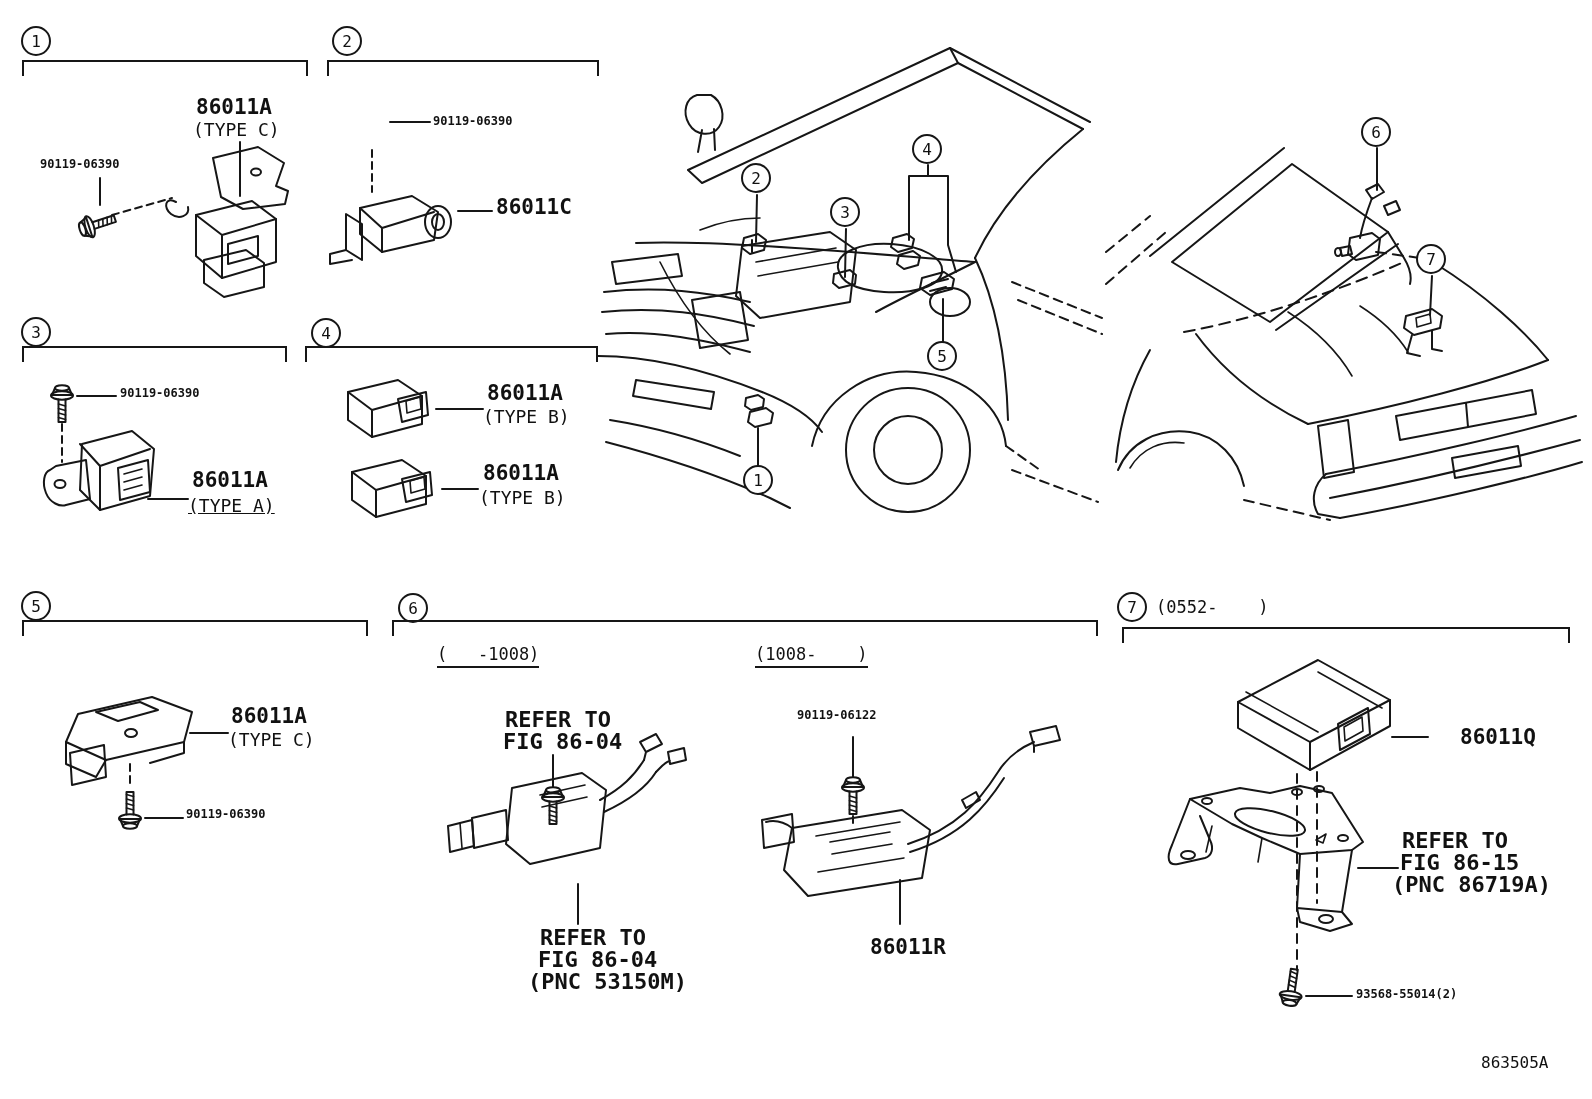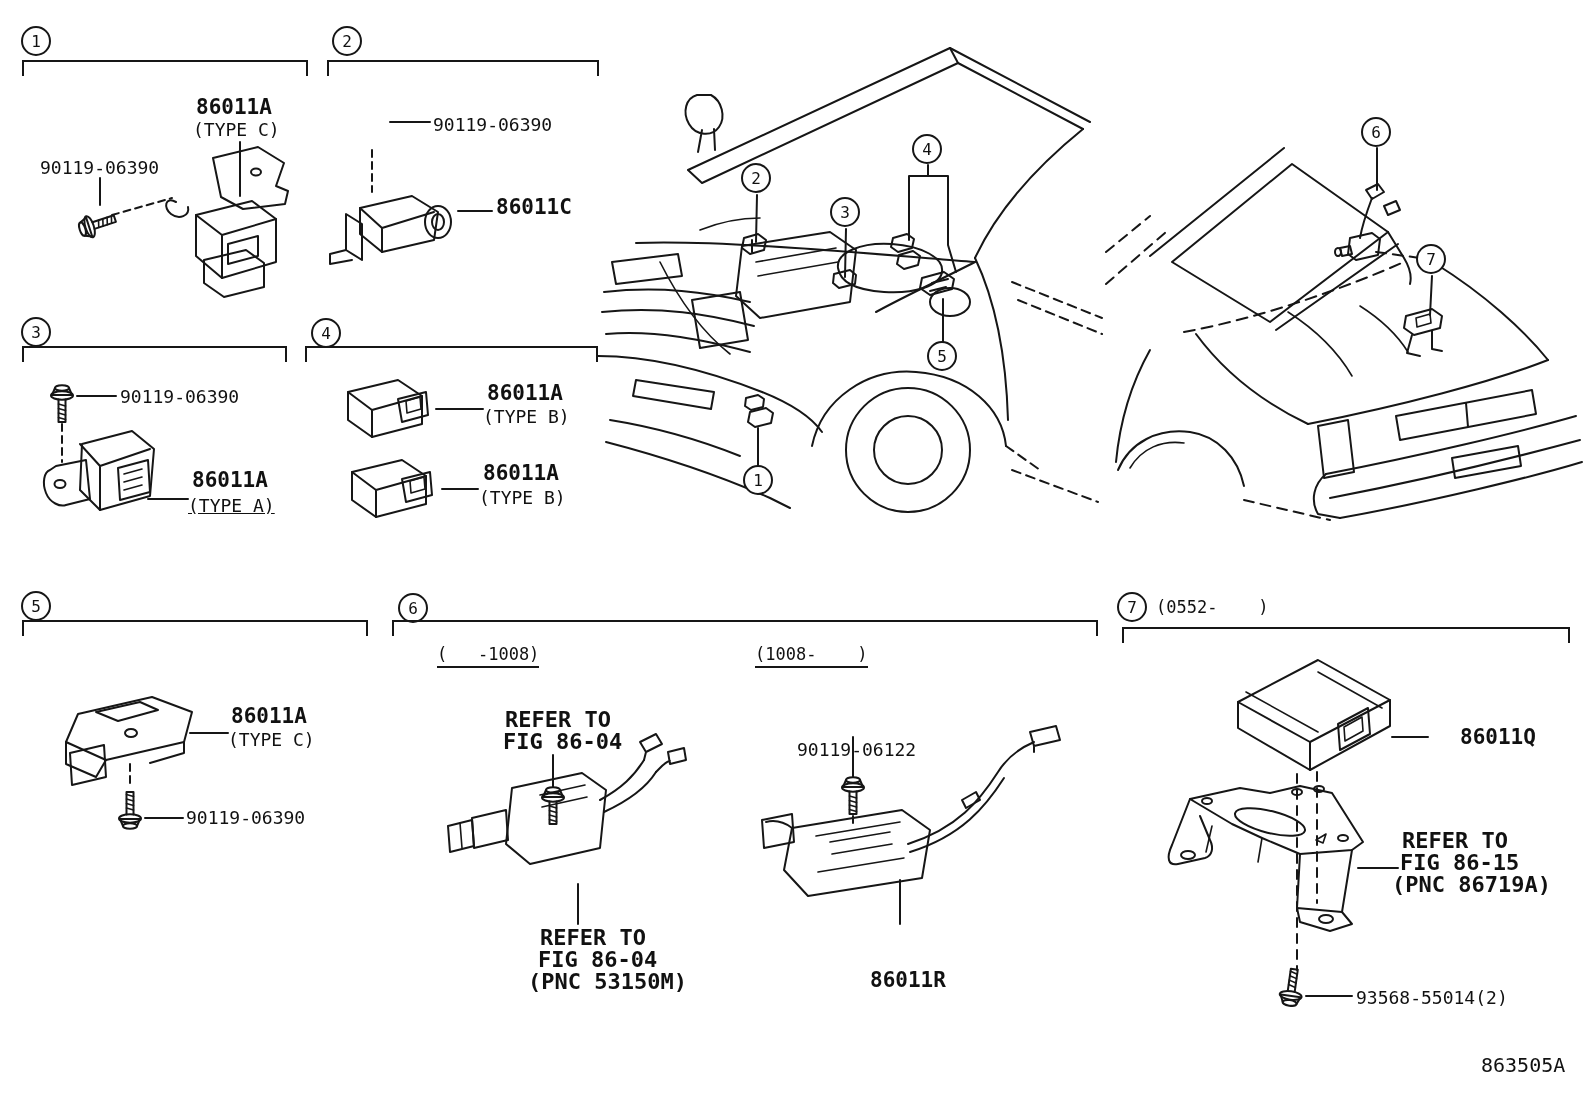--- a/index.html
+++ b/index.html
@@ -9,26 +9,26 @@
   .art path,.art ellipse,.art circle,.art line{fill:none;stroke:#161616;stroke-width:2;
        stroke-linecap:round;stroke-linejoin:round;}
   .art .thin{stroke-width:1.6;}
   .co{position:absolute;width:30px;height:30px;border:2px solid #161616;border-radius:50%;
       box-sizing:border-box;display:flex;align-items:center;justify-content:center;
       font:16px "DejaVu Sans Mono",monospace;background:#fff;}
   .bracket{position:absolute;height:16px;border-top:2.5px solid #161616;
       border-left:2.5px solid #161616;border-right:2.5px solid #161616;box-sizing:border-box;}
   .lbl{position:absolute;white-space:pre;line-height:1.1;}
   .pn {font-weight:bold;font-size:21px;}
-  .pns{font-weight:normal;font-size:18px;text-align:right;}
+  .pns{font-weight:bold;font-size:12px;text-align:right;}
   .pt {font-size:18px;}
   .ref{font-weight:bold;font-size:22px;}
   .range{font-size:17px;border-bottom:2px solid #161616;padding-bottom:2px;}
   .range-plain{font-size:17px;}
-  .code{font-size:20px;text-align:right;}
+  .code{font-size:16px;text-align:right;}
 </style>
 </head>
 <body>
 
 <div class="canvas">
 
   <svg class="art" width="1592" height="1099" viewBox="0 0 1592 1099">
     <defs>
       <g id="bolt">
         <ellipse cx="0" cy="-10" rx="7" ry="2.8"></ellipse>
@@ -280,22 +280,22 @@
   <div class="lbl pt" style="left:228px;top:730px;">(TYPE C)</div>
   <div class="lbl pns" style="left:186px;top:808px;">90119-06390</div>
 
   <div class="lbl range" style="left:437px;top:645px;">(   -1008)</div>
   <div class="lbl range" style="left:755px;top:645px;">(1008-    )</div>
   <div class="lbl ref" style="left:505px;top:708px;">REFER TO</div>
   <div class="lbl ref" style="left:503px;top:730px;">FIG 86-04</div>
   <div class="lbl ref" style="left:540px;top:926px;">REFER TO</div>
   <div class="lbl ref" style="left:538px;top:948px;">FIG 86-04</div>
   <div class="lbl ref" style="left:528px;top:970px;">(PNC 53150M)</div>
-  <div class="lbl pns" style="left:797px;top:709px;margin-top:31px;">90119-06122</div>
-  <div class="lbl pn" style="left:870px;top:969px;text-align:right;">86011R</div>
+  <div class="lbl pns" style="left:797px;top:709px;">90119-06122</div>
+  <div class="lbl pn" style="left:870px;top:936px;text-align:right;">86011R</div>
 
   <div class="lbl range-plain" style="left:1156px;top:598px;">(0552-    )</div>
   <div class="lbl pn" style="left:1432px;top:726px;margin-left:28px;">86011Q</div>
   <div class="lbl ref" style="left:1402px;top:829px;">REFER TO</div>
   <div class="lbl ref" style="left:1400px;top:851px;">FIG 86-15</div>
   <div class="lbl ref" style="left:1392px;top:873px;">(PNC 86719A)</div>
   <div class="lbl pns" style="left:1356px;top:988px;">93568-55014(2)</div>
 
   <div class="lbl code" style="left:1481px;top:1054px;">863505A</div>
 </div>

